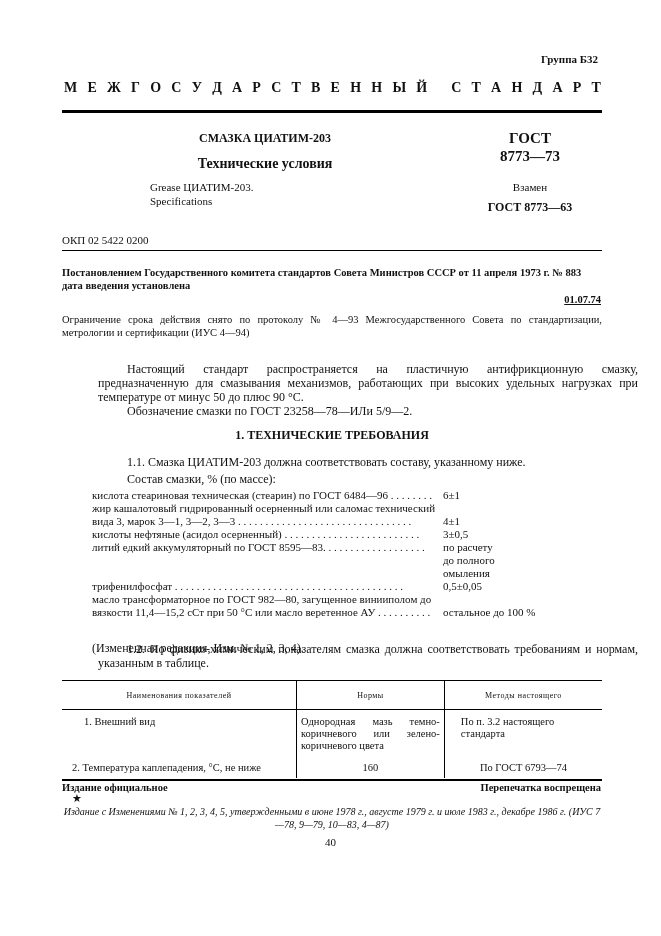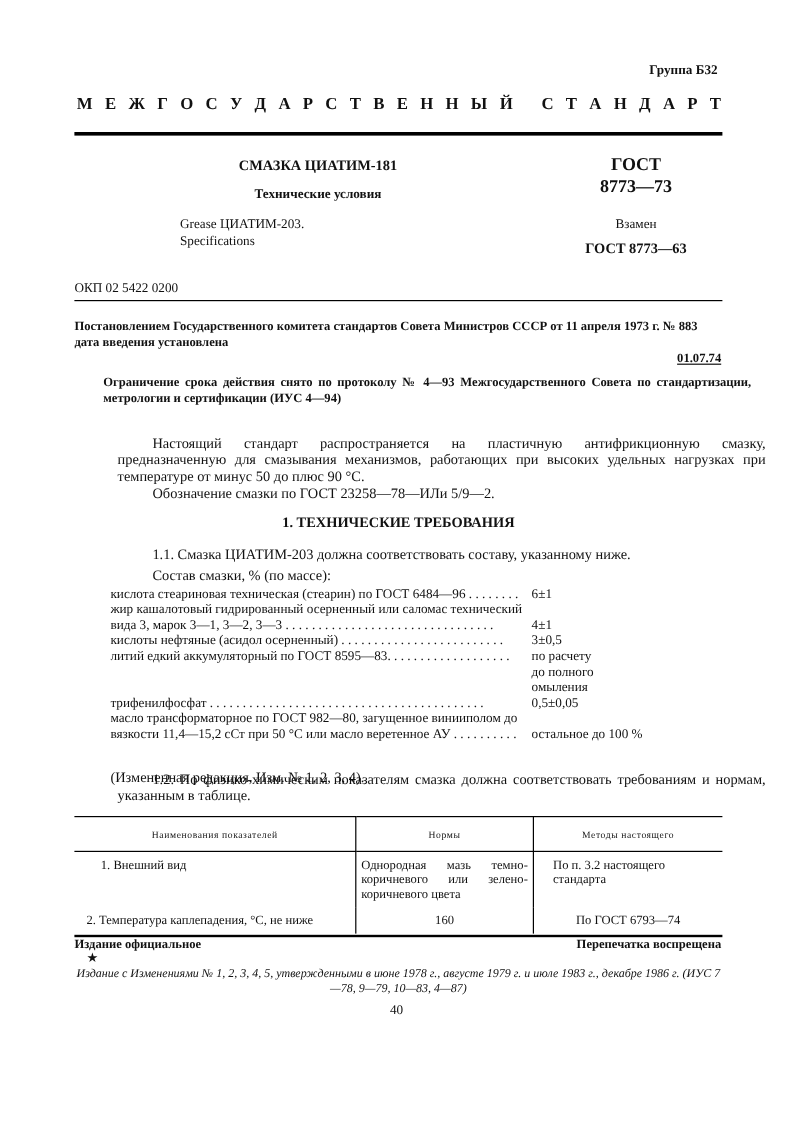--- a/index.html
+++ b/index.html
@@ -12,33 +12,33 @@
 
     .group { right: 63px; top: 53px; font-size: 11px; font-weight: bold; }
     .banner {
       left: 64px; width: 537px; top: 80px; font-size: 14px; font-weight: bold;
       display: flex; justify-content: space-between; letter-spacing: 0;
     }
     .banner span { display: inline-block; }
     .rule-thick { left: 62px; width: 540px; top: 110px; height: 3px; background: #000; }
 
     .title { left: 150px; width: 230px; top: 131px; text-align: center; font-size: 12px; font-weight: bold; }
-    .subtitle { left: 150px; width: 230px; top: 156px; text-align: center; font-size: 11px; font-weight: bold; }
+    .subtitle { left: 150px; width: 230px; top: 156px; text-align: center; font-size: 14px; font-weight: bold; }
     .entitle { left: 150px; width: 230px; top: 180px; text-align: left; font-size: 11px; line-height: 14px; }
 
     .gost { left: 470px; width: 120px; top: 129px; text-align: center; font-size: 15px; font-weight: bold; line-height: 18px; }
     .replaces { left: 470px; width: 120px; top: 181px; text-align: center; font-size: 11px; font-weight: normal; }
     .replaces-num { left: 460px; width: 140px; top: 200px; text-align: center; font-size: 12px; font-weight: bold; }
 
     .okp { left: 62px; top: 234px; font-size: 11px; }
     .rule-thin { left: 62px; width: 540px; top: 250px; height: 1px; background: #000; }
 
     .decree { left: 62px; width: 540px; top: 266px; font-size: 10.5px; font-weight: bold; line-height: 13px; }
     .decree-date { right: 60px; top: 294px; font-size: 10.5px; font-weight: bold; text-decoration: underline; }
-    .limit { left: 62px; width: 540px; top: 313px; font-size: 10.5px; font-weight: bold; line-height: 13px; text-align: justify; margin-left: 24px; }
+    .limit { left: 62px; width: 540px; top: 313px; font-size: 10.5px; font-weight: normal; line-height: 13px; text-align: justify; }
 
     .para { left: 62px; width: 540px; font-size: 12px; line-height: 14px; text-align: justify; }
     .indent { text-indent: 29px; margin-left: 36px; }
 
     .section { left: 62px; width: 540px; top: 428px; text-align: center; font-size: 12px; font-weight: bold; }
 
     .comp { left: 92px; width: 470px; font-size: 11px; line-height: 13px; }
     .comp-row { display: flex; }
     .comp-name { width: 351px; white-space: nowrap; overflow: hidden; }
     .comp-val { flex: 1; white-space: nowrap; }
@@ -97,21 +97,21 @@
     <span>Т</span>
     <span>А</span>
     <span>Н</span>
     <span>Д</span>
     <span>А</span>
     <span>Р</span>
     <span>Т</span>
   </div>
 <div class="abs rule-thick"></div>
 
-<div class="abs title">СМАЗКА ЦИАТИМ-181</div>
+<div class="abs title">СМАЗКА ЦИАТИМ-203</div>
 <div class="abs subtitle">Технические условия</div>
 <div class="abs entitle">
   <div>Grease ЦИАТИМ-203.</div>
   <div>Specifications</div>
 </div>
 
 <div class="abs gost">
   <div>ГОСТ</div>
   <div>8773—73</div>
 </div>

